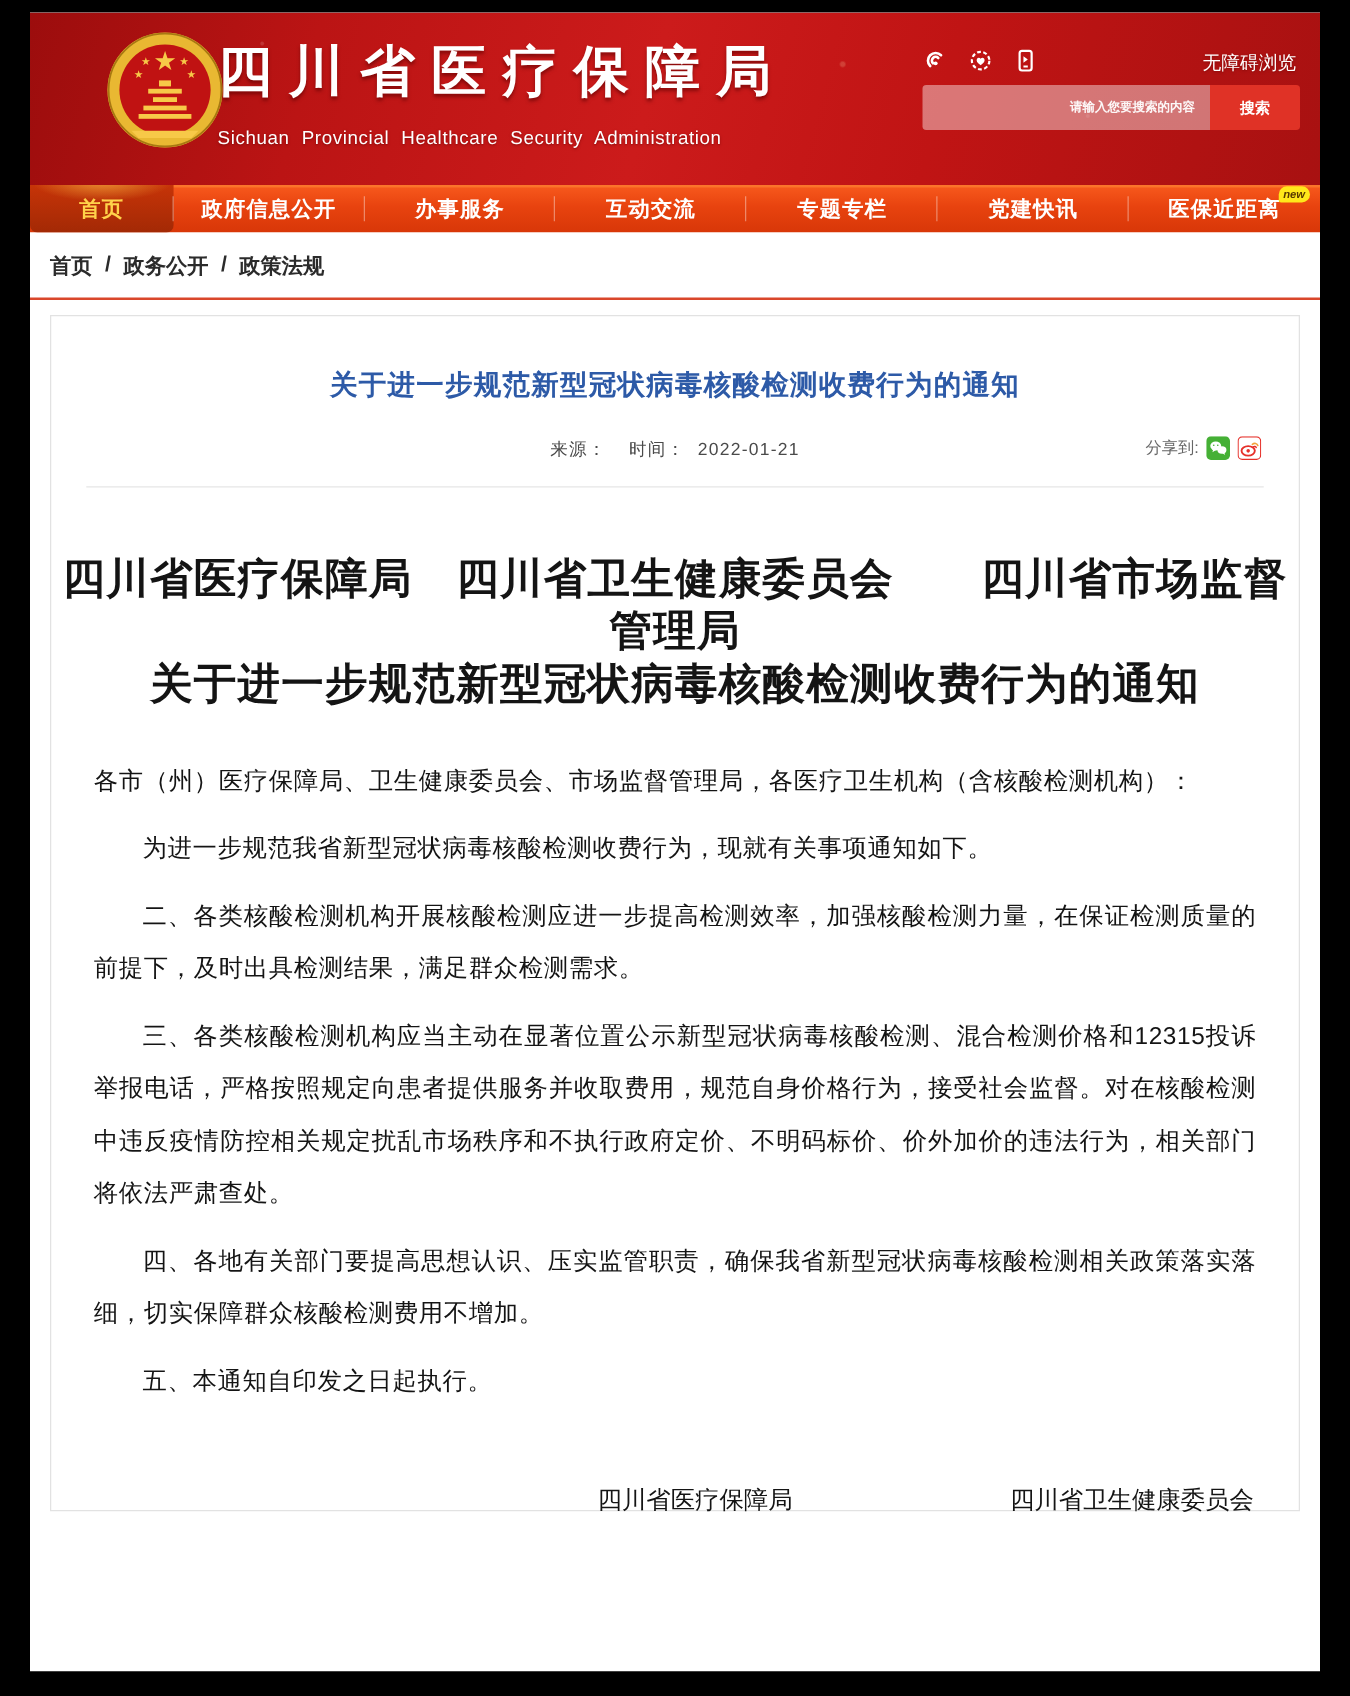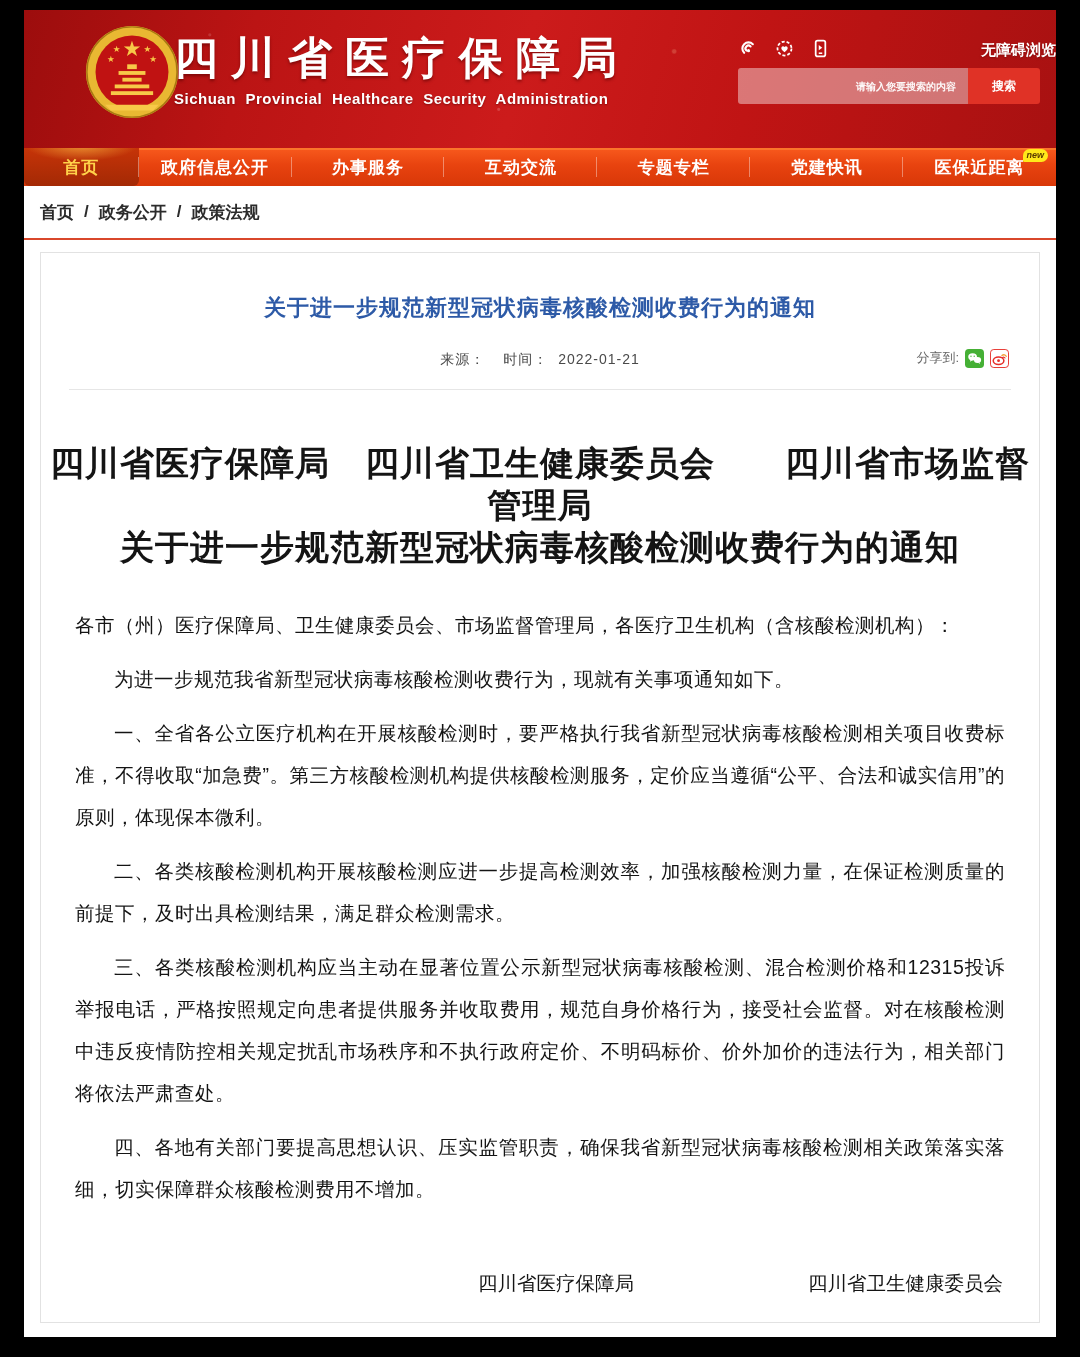--- a/index.html
+++ b/index.html
@@ -23,27 +23,27 @@
       radial-gradient(circle at 82% 60%, rgba(255,255,255,.10) 0 1px, transparent 2px),
       linear-gradient(105deg,#9c0d0d 0%,#bb1414 22%,#cc1b1b 48%,#c01414 70%,#a81111 100%);
   }
   .emblem{position:absolute;left:60px;top:14px;width:96px;height:96px;}
   .brand{position:absolute;left:150px;top:22px;color:#fff;}
   .brand .cn{
     font-size:44px;font-weight:bold;letter-spacing:13px;line-height:52px;
     text-shadow:0 2px 3px rgba(90,0,0,.6);white-space:nowrap;
   }
   .brand .en{
-    font-size:15px;font-weight:bold;letter-spacing:.5px;word-spacing:5px;
-    margin-top:6px;text-shadow:0 1px 2px rgba(90,0,0,.6);white-space:nowrap;
+    font-size:15px;font-weight:normal;letter-spacing:.5px;word-spacing:5px;
+    margin-top:18px;text-shadow:0 1px 2px rgba(90,0,0,.6);white-space:nowrap;
   }
   .header-tools{position:absolute;left:714px;top:28px;display:flex;align-items:center;gap:15px;}
   .header-tools .tool{width:21px;height:21px;display:inline-block;cursor:pointer;}
   .accessibility{
-    position:absolute;right:0;top:31px;color:#fff;font-size:15px;font-weight:bold;cursor:pointer;
+    position:absolute;right:19px;top:31px;color:#fff;font-size:15px;font-weight:normal;cursor:pointer;
     text-shadow:0 1px 2px rgba(90,0,0,.5);
   }
   .searchbar{position:absolute;left:714px;top:58px;display:flex;height:36px;width:302px;}
   .searchbar input{
     flex:1;border:0;outline:none;background:rgba(255,255,255,.42);
     border-radius:3px 0 0 3px;padding:0 12px;font-size:10px;font-weight:bold;color:#fff;
     font-family:"Liberation Sans","DejaVu Sans",sans-serif;
     text-align:right;
   }
   .searchbar input::placeholder{color:#fff;opacity:.95;}
@@ -82,21 +82,21 @@
   
   .breadcrumb{
     height:52px;display:flex;align-items:center;padding:0 16px;background:#fff;
     border-bottom:2px solid #d9472b;font-size:17px;font-weight:bold;color:#2b2b2b;
   }
   .breadcrumb .crumb{cursor:pointer;}
   .breadcrumb .sep{margin:0 10px;font-weight:bold;color:#2b2b2b;}
 
   
   .panel{
-    margin:12px 16px 0 16px;height:1071px;background:#fff;
+    margin:12px 16px 0 16px;height:957px;background:#fff;
     border:1px solid #e2e2e2;position:relative;box-sizing:border-box;
   }
   .article-title{
     margin-top:40px;text-align:center;color:#2d5aa7;font-size:22px;font-weight:bold;letter-spacing:1px;
   }
   .meta-row{position:relative;margin-top:28px;height:22px;}
   .meta-center{text-align:center;font-size:14px;color:#4a4a4a;letter-spacing:1px;}
   .meta-center .lbl{margin:0 10px 0 18px;}
   .share{position:absolute;right:30px;top:-2px;display:flex;gap:6px;}
   .share .share-label{font-size:13px;color:#666;}
@@ -240,24 +240,24 @@
     <div class="meta-rule"></div>
 
     <div class="doc-title">
       <div>四川省医疗保障局　四川省卫生健康委员会　　四川省市场监督管理局</div>
       <div>关于进一步规范新型冠状病毒核酸检测收费行为的通知</div>
     </div>
 
     <div class="body-text">
       <p class="salutation">各市（州）医疗保障局、卫生健康委员会、市场监督管理局，各医疗卫生机构（含核酸检测机构）：</p>
       <p>为进一步规范我省新型冠状病毒核酸检测收费行为，现就有关事项通知如下。</p>
-      <p>一、全省各公立医疗机构在开展核酸检测时，要严格执行我省新型冠状病毒核酸检测相关项目收费标准，不得收取“加急费”。第三方核酸检测机构提供核酸检测服务，定价应当遵循“公平、合法和诚实信用”的原则，体现保本微利。</p>
       <p>二、各类核酸检测机构开展核酸检测应进一步提高检测效率，加强核酸检测力量，在保证检测质量的前提下，及时出具检测结果，满足群众检测需求。</p>
       <p>三、各类核酸检测机构应当主动在显著位置公示新型冠状病毒核酸检测、混合检测价格和12315投诉举报电话，严格按照规定向患者提供服务并收取费用，规范自身价格行为，接受社会监督。对在核酸检测中违反疫情防控相关规定扰乱市场秩序和不执行政府定价、不明码标价、价外加价的违法行为，相关部门将依法严肃查处。</p>
       <p>四、各地有关部门要提高思想认识、压实监管职责，确保我省新型冠状病毒核酸检测相关政策落实落细，切实保障群众核酸检测费用不增加。</p>
+      <p>五、本通知自印发之日起执行。</p>
     </div>
 
     <div class="signatures">
       <div class="sig-row1">
         <span class="sig-left">四川省医疗保障局</span>
         <span class="sig-right">四川省卫生健康委员会</span>
       </div>
 
     </div>
 

